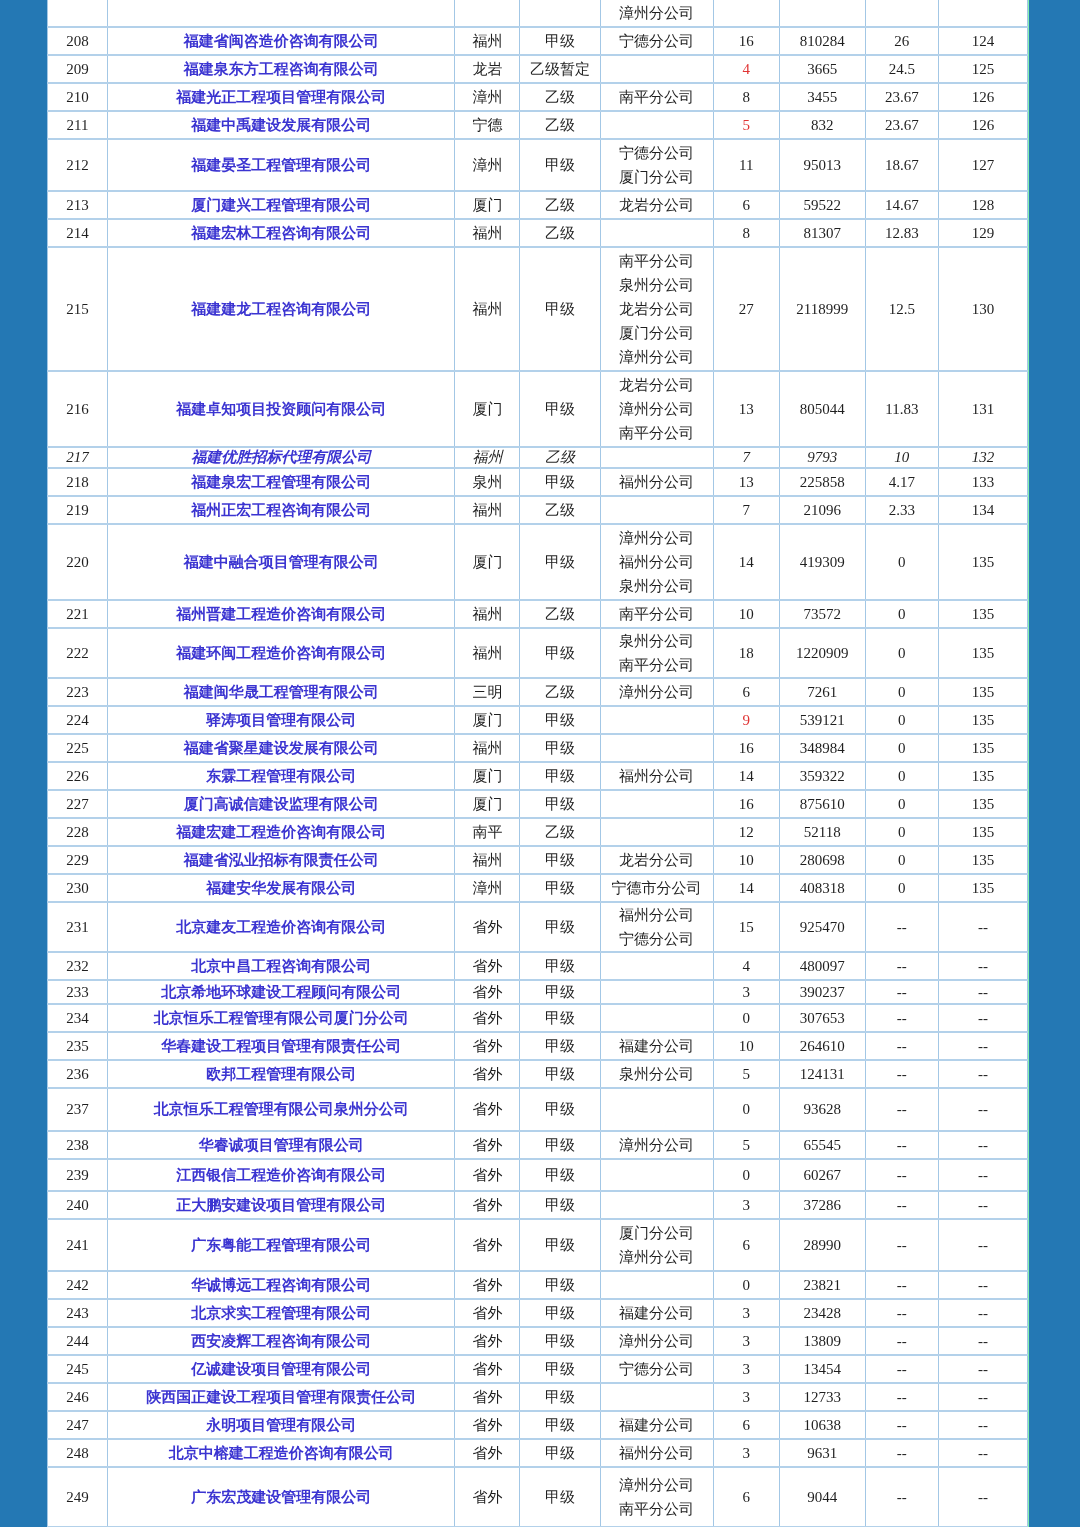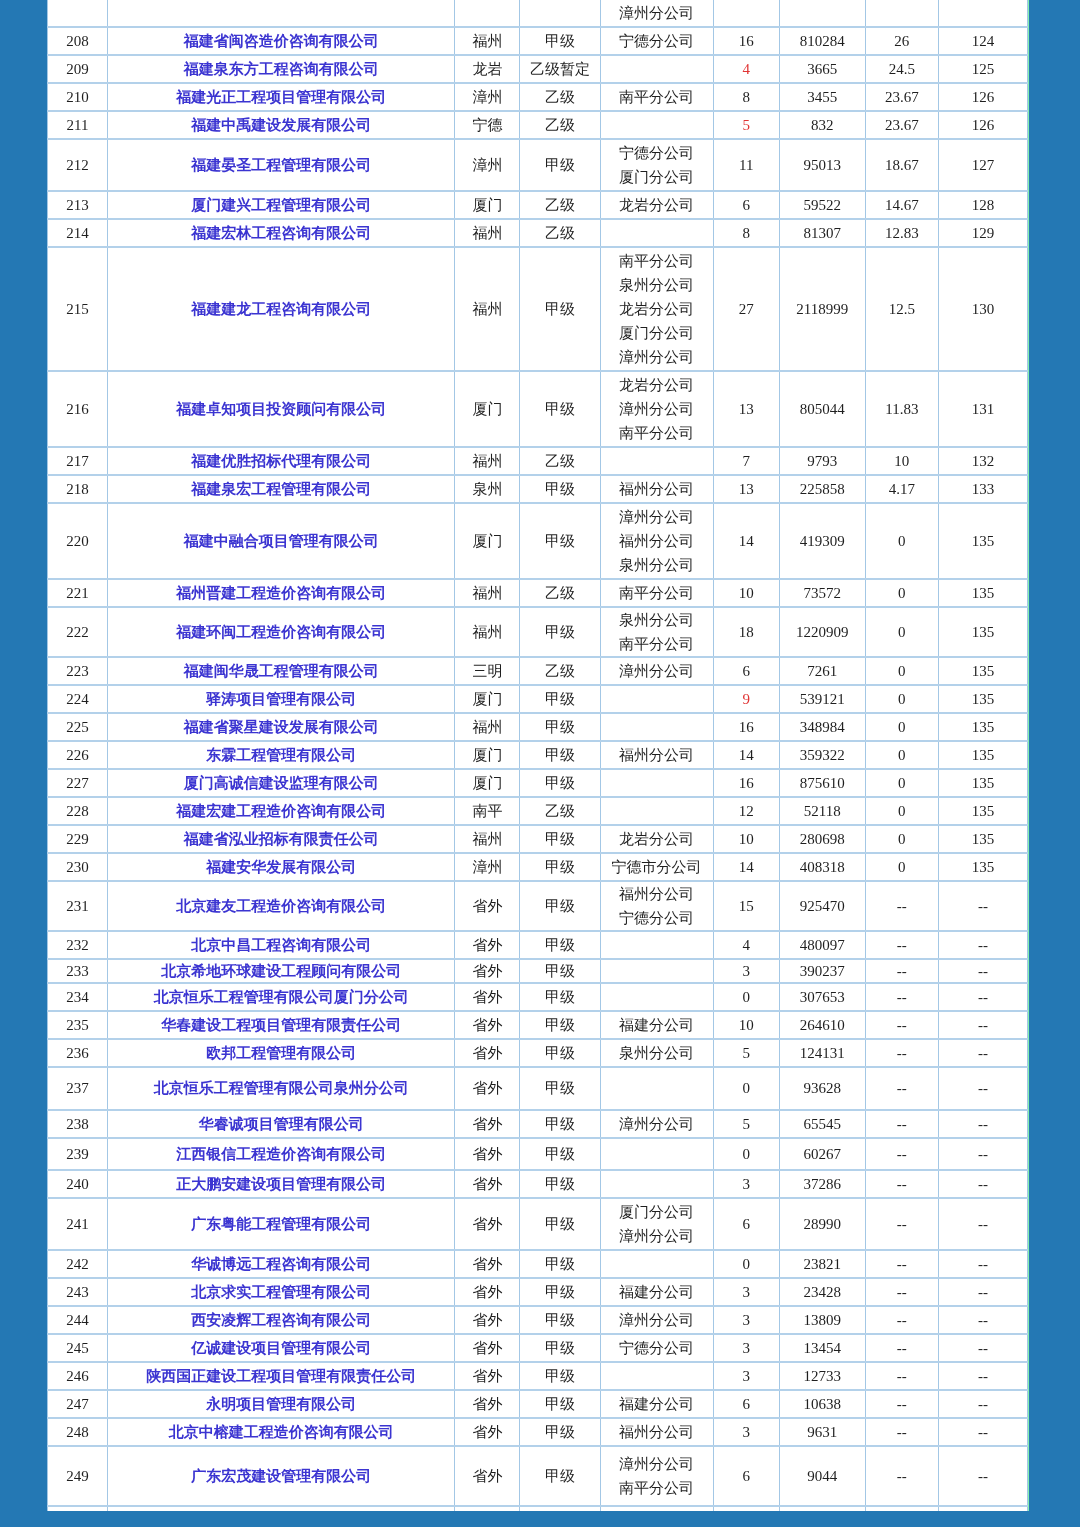--- a/index.html
+++ b/index.html
@@ -195,21 +195,21 @@
     <td class="c-branch">
             <div class="branch-line">龙岩分公司</div>
             <div class="branch-line">漳州分公司</div>
             <div class="branch-line">南平分公司</div>
           </td>
     <td class="c-count"><span>13</span></td>
     <td class="c-amount"><span>805044</span></td>
     <td class="c-score"><span>11.83</span></td>
     <td class="c-rank"><span>131</span></td>
   </tr>
-        <tr style="height: 28px;">
+        <tr style="height: 21px; font-style: italic;">
     <td class="c-no"><span>217</span></td>
     <td class="c-name"><span class="company-link">福建优胜招标代理有限公司</span></td>
     <td class="c-city"><span>福州</span></td>
     <td class="c-grade"><span>乙级</span></td>
     <td class="c-branch"></td>
     <td class="c-count"><span>7</span></td>
     <td class="c-amount"><span>9793</span></td>
     <td class="c-score"><span>10</span></td>
     <td class="c-rank"><span>132</span></td>
   </tr>
@@ -218,20 +218,31 @@
     <td class="c-name"><span class="company-link">福建泉宏工程管理有限公司</span></td>
     <td class="c-city"><span>泉州</span></td>
     <td class="c-grade"><span>甲级</span></td>
     <td class="c-branch">
             <div class="branch-line">福州分公司</div>
           </td>
     <td class="c-count"><span>13</span></td>
     <td class="c-amount"><span>225858</span></td>
     <td class="c-score"><span>4.17</span></td>
     <td class="c-rank"><span>133</span></td>
+  </tr>
+        <tr style="height: 28px;">
+    <td class="c-no"><span>219</span></td>
+    <td class="c-name"><span class="company-link">福州正宏工程咨询有限公司</span></td>
+    <td class="c-city"><span>福州</span></td>
+    <td class="c-grade"><span>乙级</span></td>
+    <td class="c-branch"></td>
+    <td class="c-count"><span>7</span></td>
+    <td class="c-amount"><span>21096</span></td>
+    <td class="c-score"><span>2.33</span></td>
+    <td class="c-rank"><span>134</span></td>
   </tr>
         <tr style="height: 76px;">
     <td class="c-no"><span>220</span></td>
     <td class="c-name"><span class="company-link">福建中融合项目管理有限公司</span></td>
     <td class="c-city"><span>厦门</span></td>
     <td class="c-grade"><span>甲级</span></td>
     <td class="c-branch">
             <div class="branch-line">漳州分公司</div>
             <div class="branch-line">福州分公司</div>
             <div class="branch-line">泉州分公司</div>

